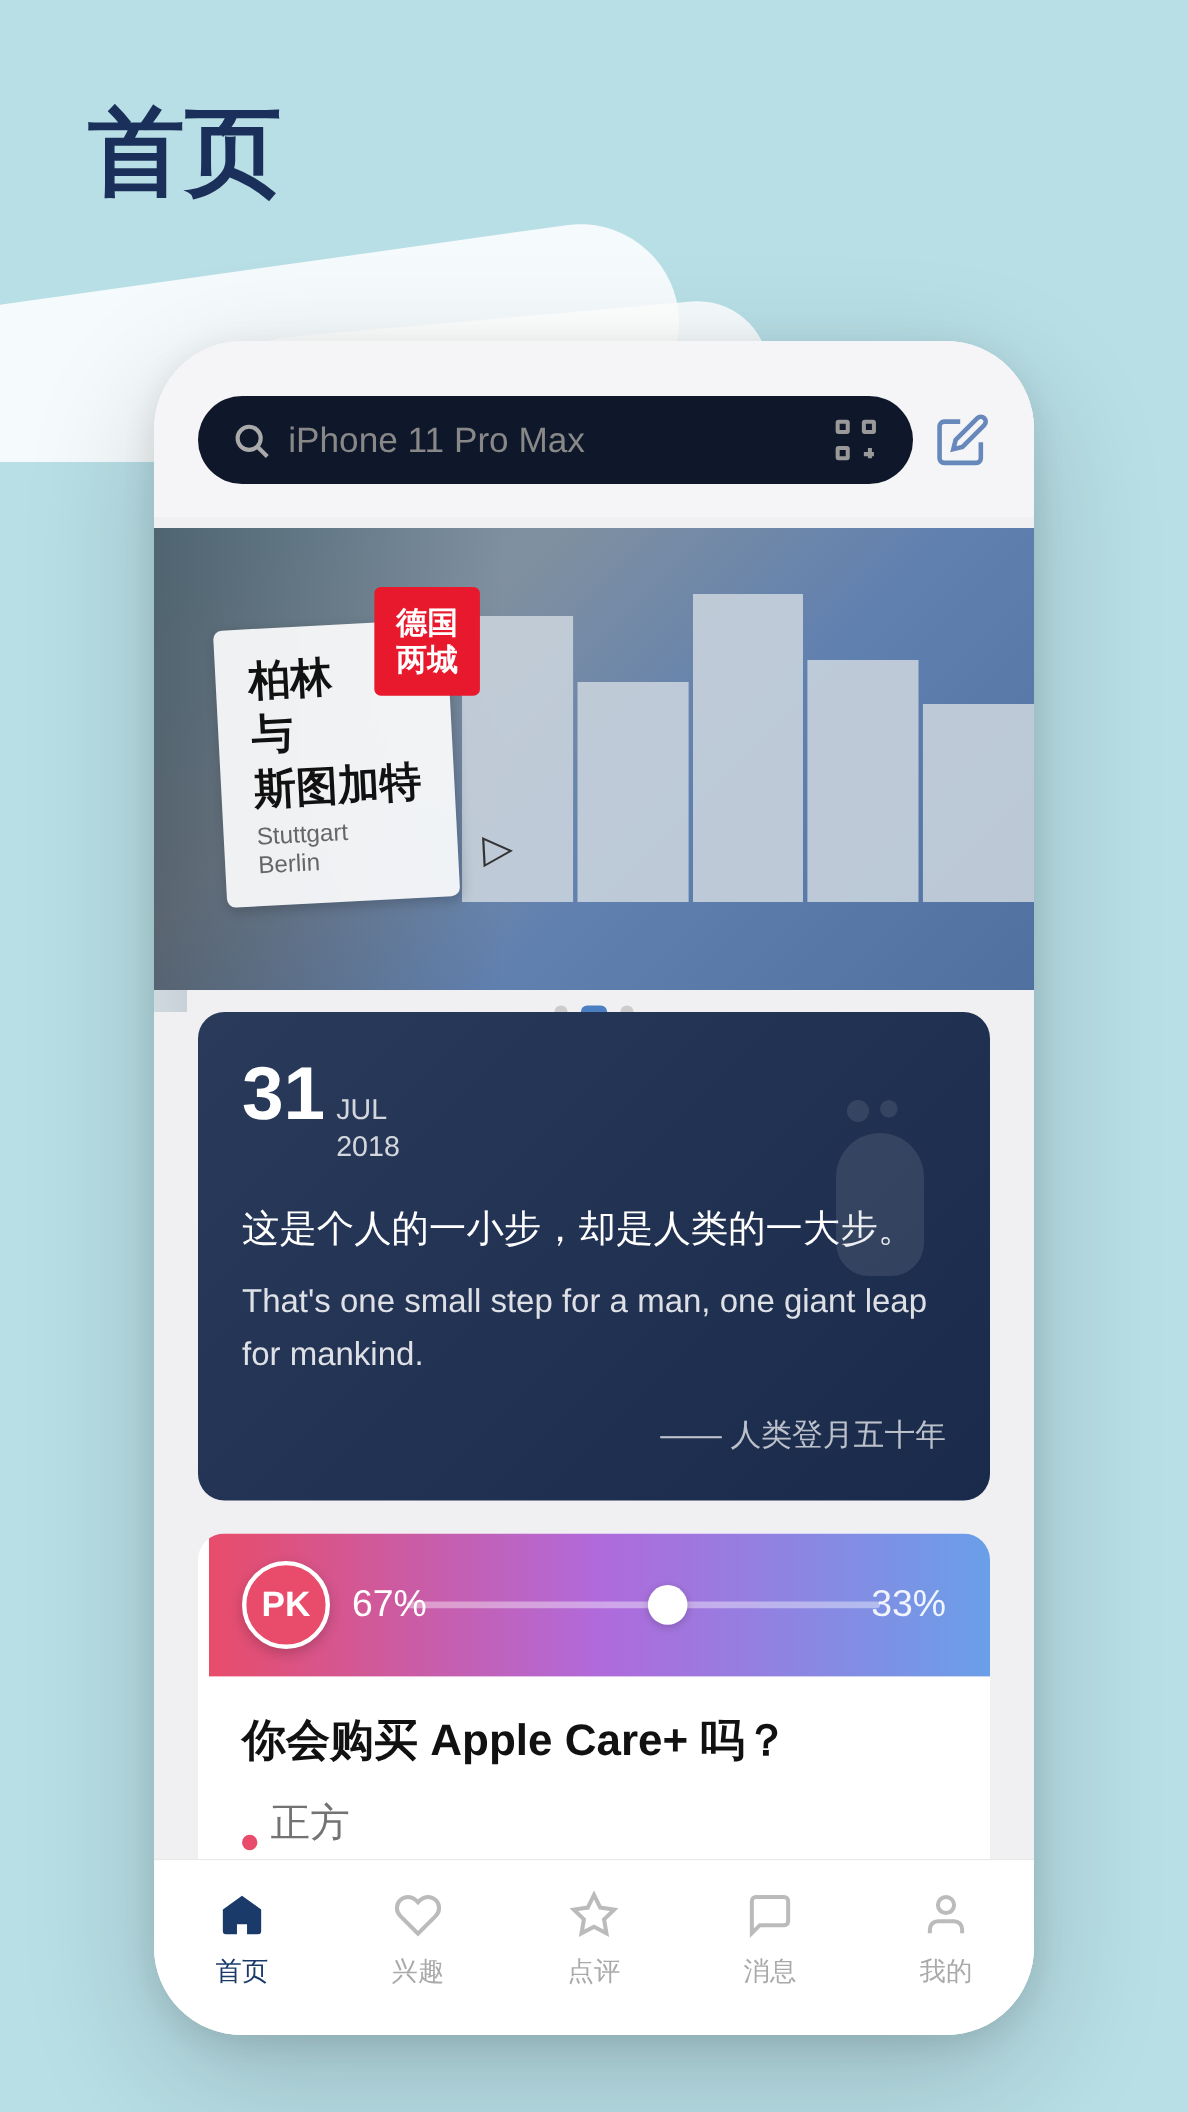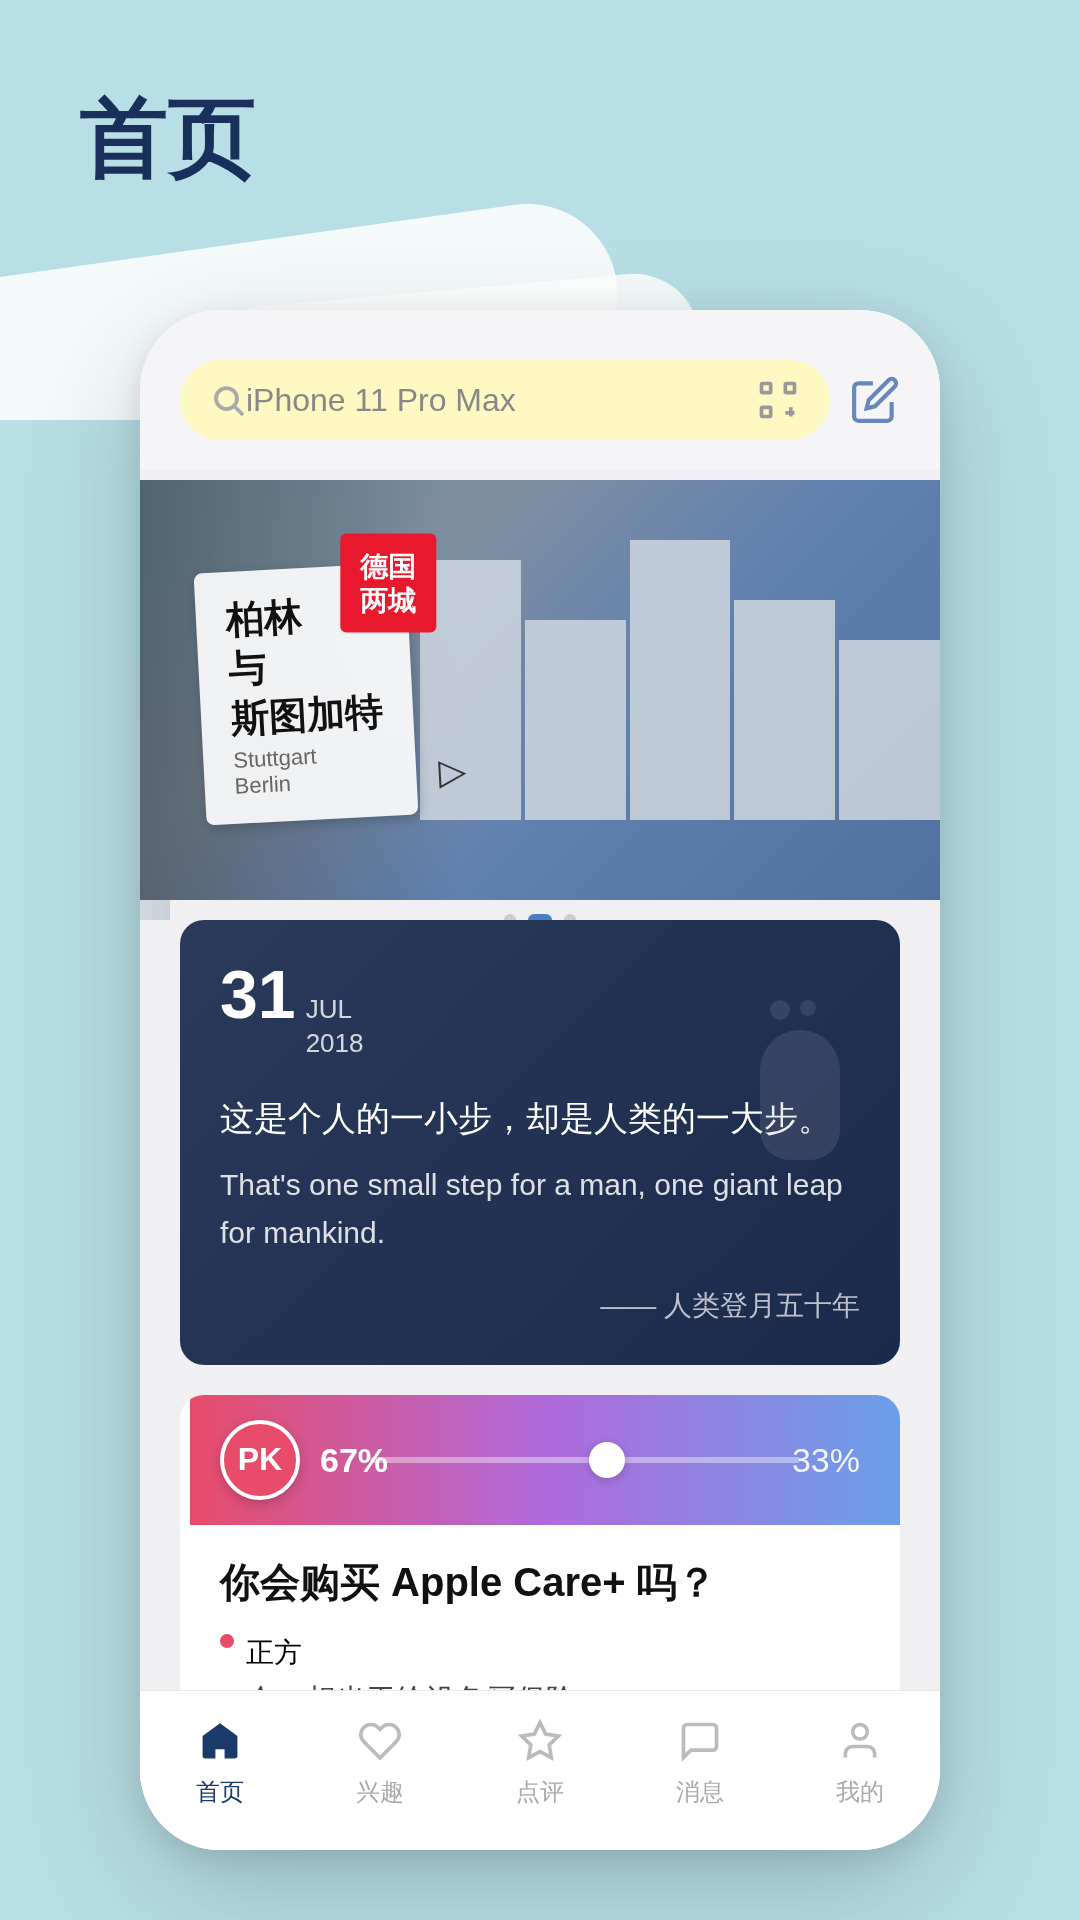--- a/index.html
+++ b/index.html
@@ -82,27 +82,27 @@
     
     .search-area {
       background: #f5f5f7;
       padding: 50px 40px 30px;
       display: flex;
       align-items: center;
       gap: 20px;
     }
     .search-bar {
       flex: 1;
-      background: #fef9c3;
+      background: #0f172a;
       border-radius: 50px;
       height: 80px;
       display: flex;
       align-items: center;
       padding: 0 30px;
-      gap: 0;
+      gap: 16px;
     }
     .search-icon-svg {
       width: 36px;
       height: 36px;
       color: #aaa;
     }
     .search-text {
       font-size: 32px;
       color: #888;
       flex: 1;
@@ -343,21 +343,21 @@
       justify-content: center;
       border: 4px solid white;
       box-shadow: 0 4px 12px rgba(0,0,0,0.2);
     }
     .poll-percent-left {
       position: absolute;
       left: 130px;
       top: 50%;
       transform: translateY(-50%);
       font-size: 34px;
-      font-weight: 700;
+      font-weight: 400;
       color: white;
     }
     .poll-percent-right {
       position: absolute;
       right: 40px;
       top: 50%;
       transform: translateY(-50%);
       font-size: 34px;
       font-weight: 400;
       color: rgba(255,255,255,0.9);
@@ -389,24 +389,24 @@
       font-size: 40px;
       font-weight: 600;
       color: #111;
       margin-bottom: 24px;
     }
     .poll-option {
       padding: 0 40px;
       margin-bottom: 12px;
     }
     .poll-option-label {
-      font-size: 28px;
-      color: #000000;
-      display: flex;
-      align-items: flex-start;
+      font-size: 36px;
+      color: #737373;
+      display: flex;
+      align-items: flex-end;
       gap: 12px;
       margin-bottom: 8px;
     }
     .dot-red {
       width: 14px; height: 14px;
       border-radius: 50%;
       background: #e84c6a;
       flex-shrink: 0;
     }
     .poll-option-text {

